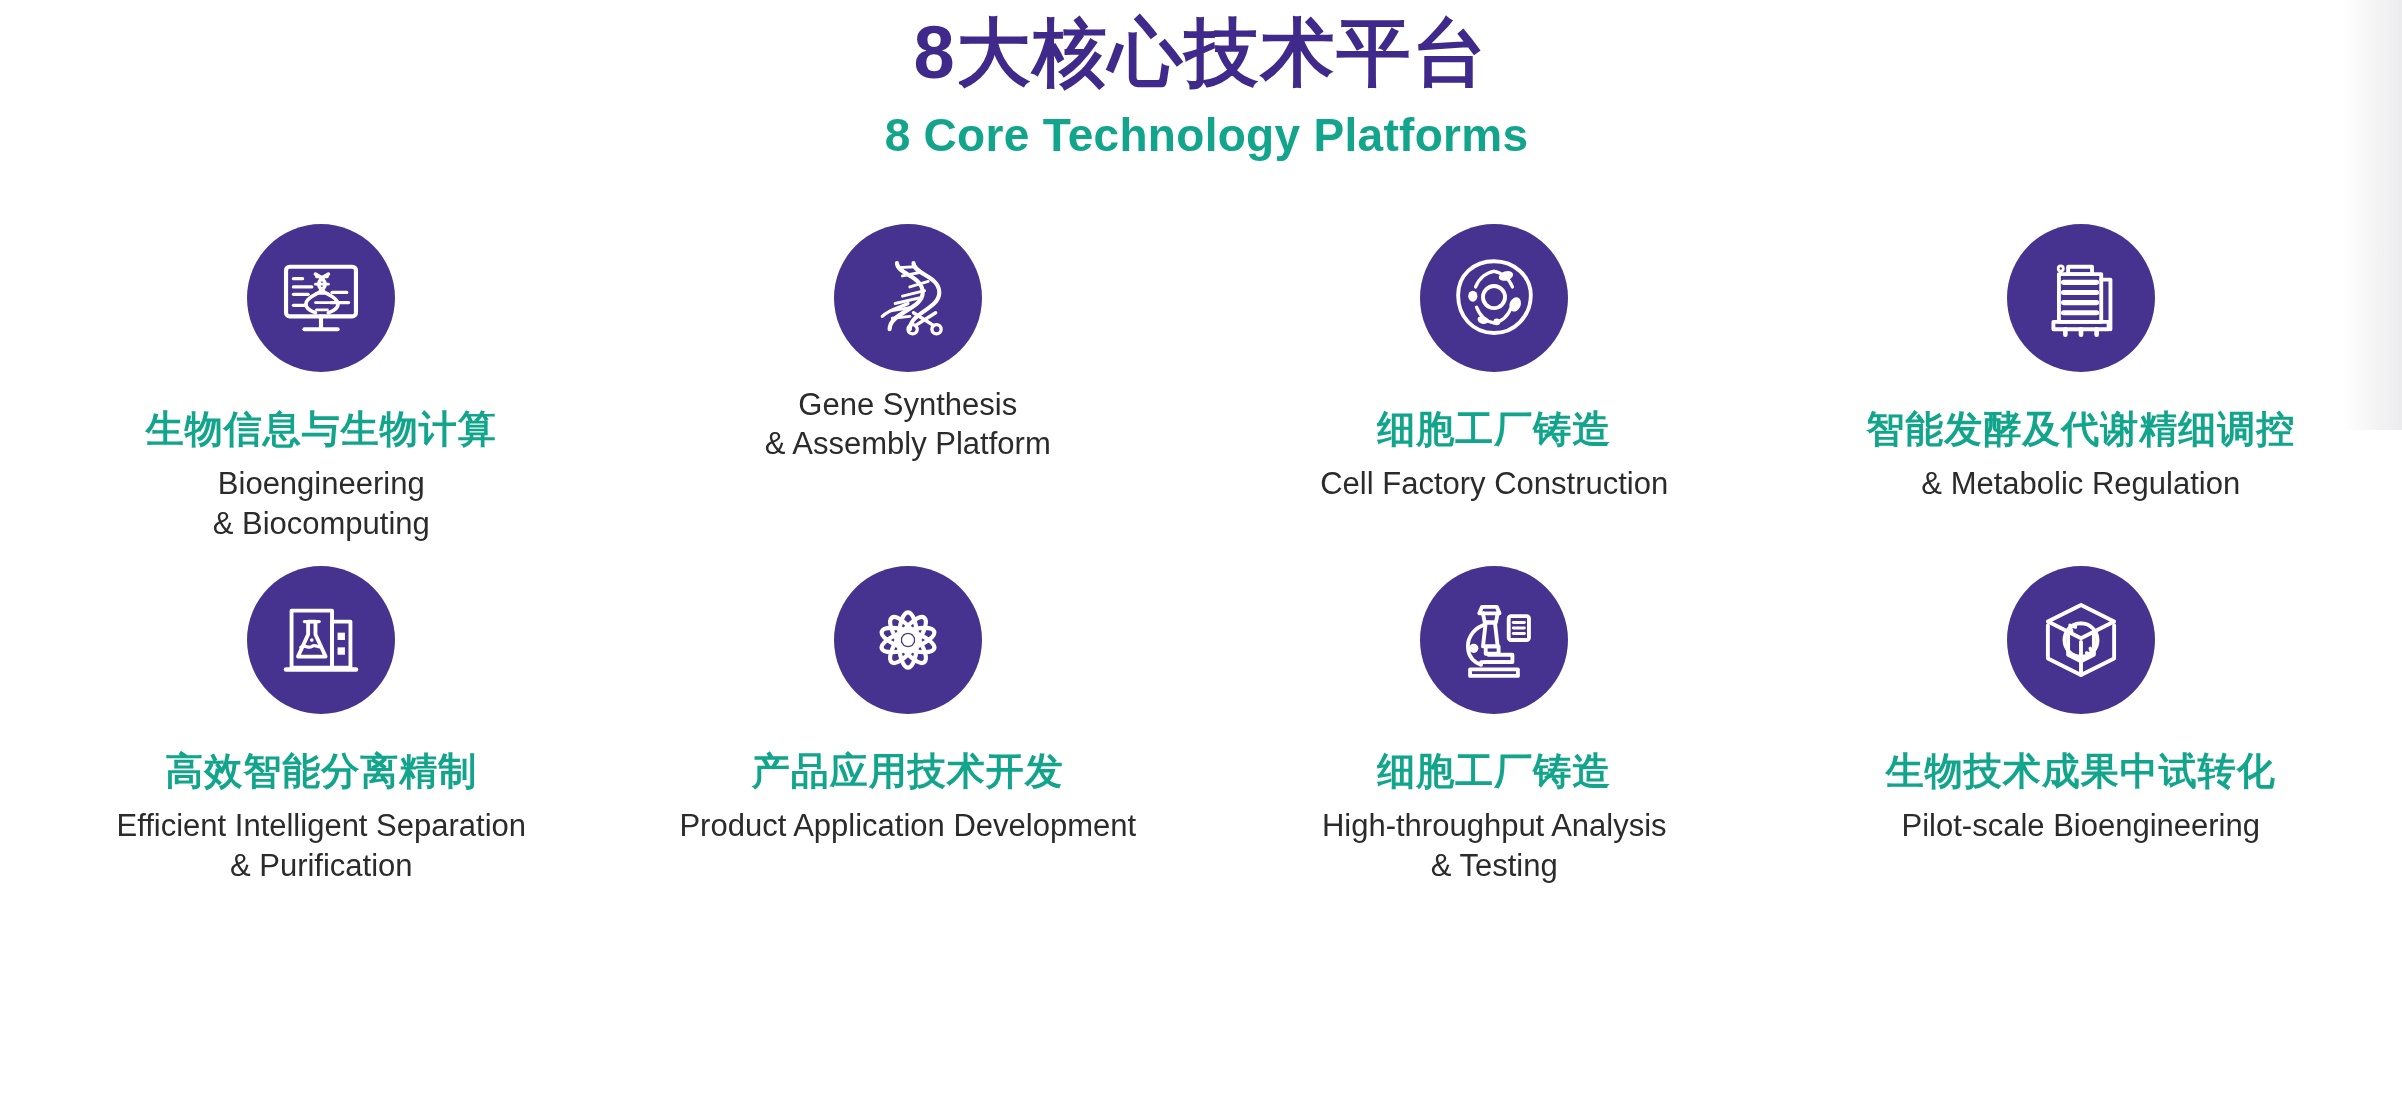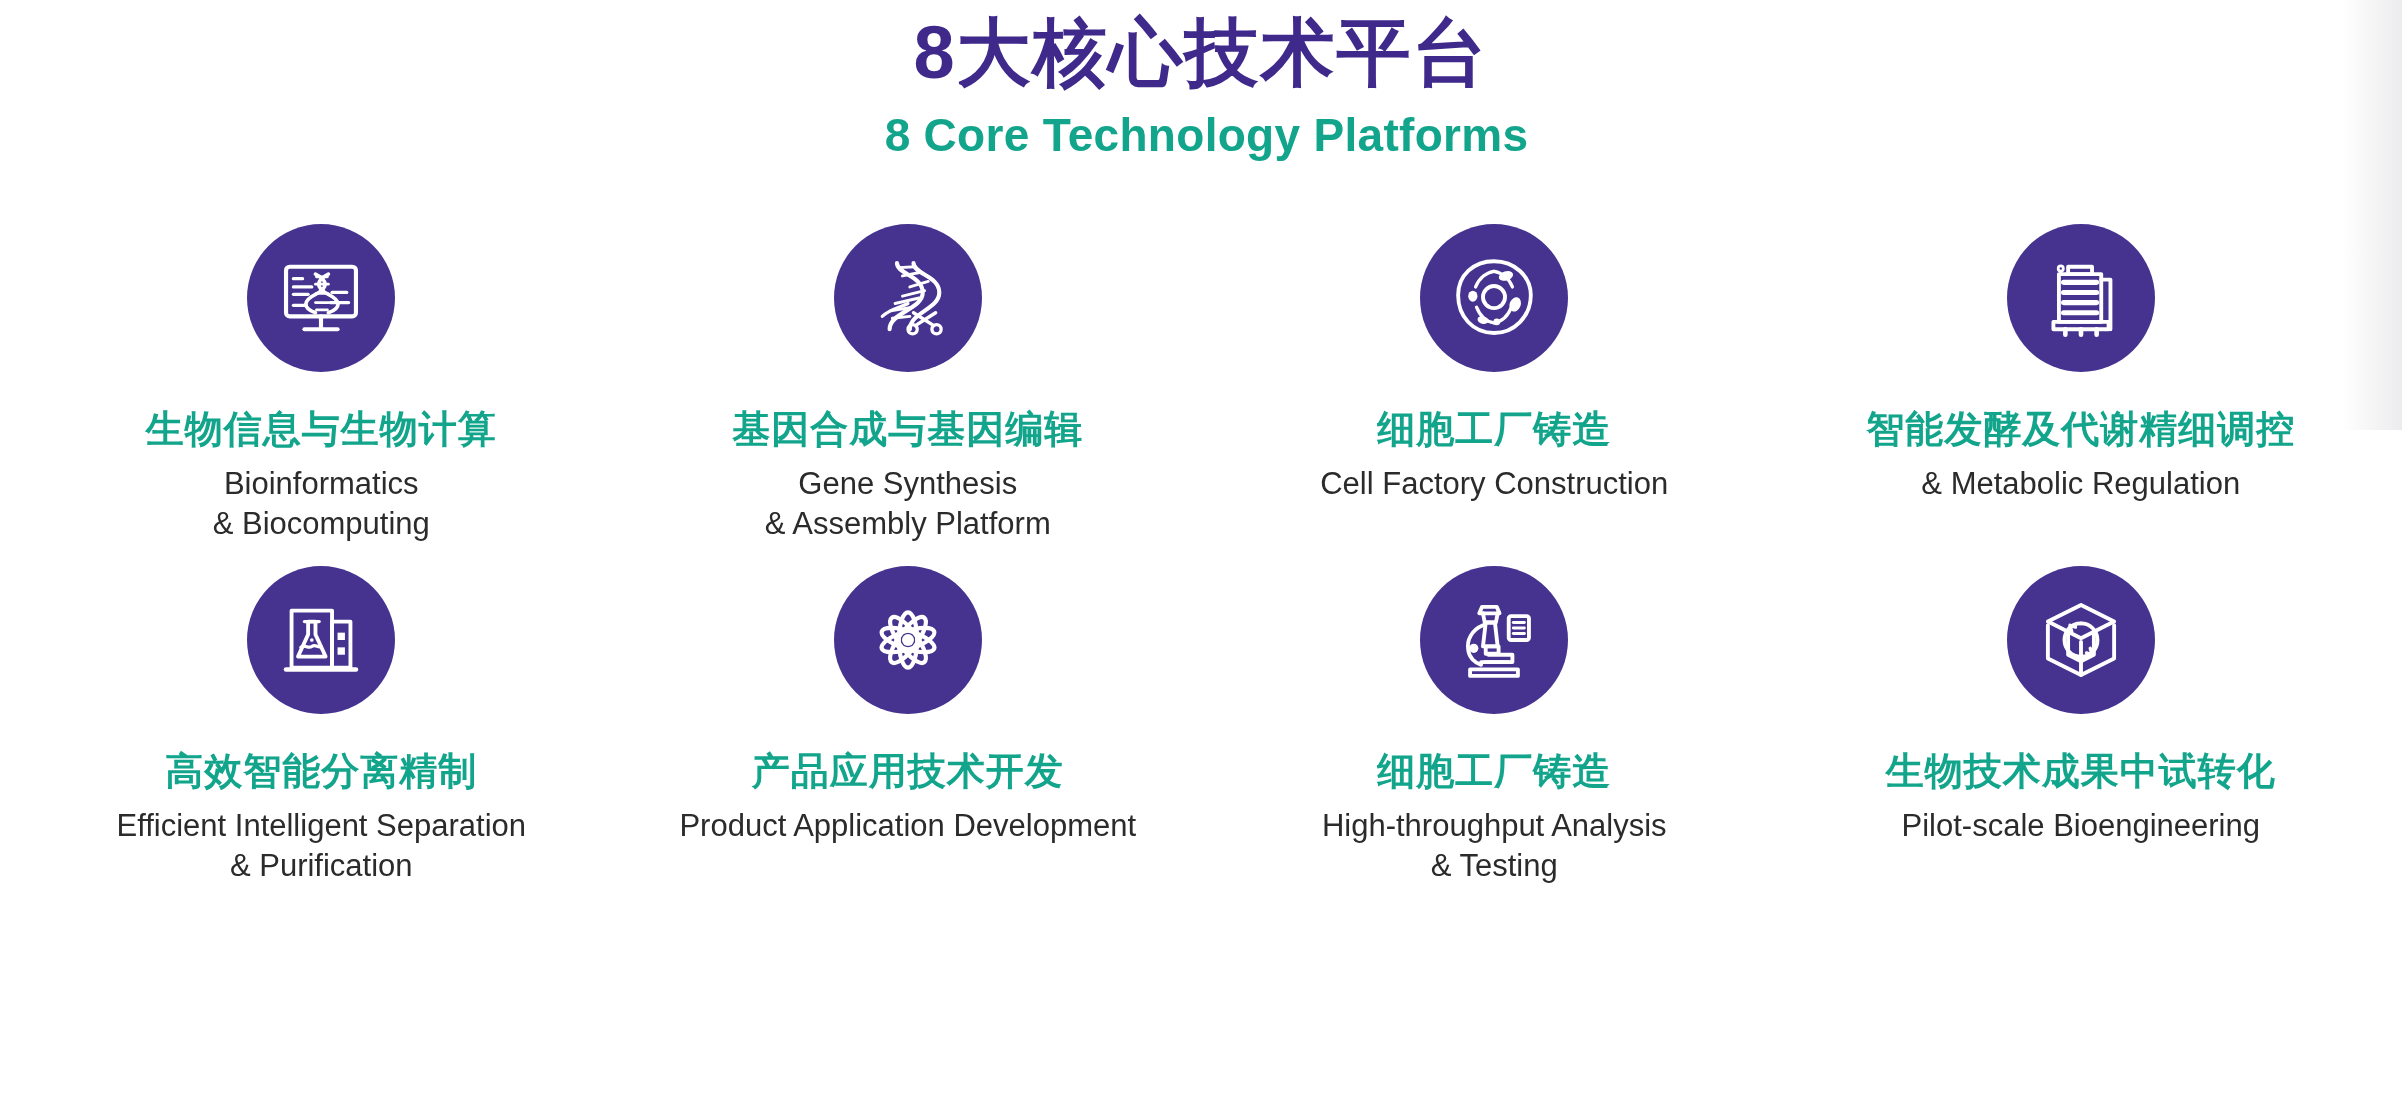--- a/index.html
+++ b/index.html
@@ -137,21 +137,21 @@
           <path d="M58 24 C44 31 44 39 58 46 C72 53 72 61 58 66" stroke-width="4"></path>
           <line x1="45" y1="27" x2="57" y2="27" stroke-width="3"></line>
           <line x1="44" y1="35" x2="58" y2="35" stroke-width="3"></line>
           <line x1="45" y1="45" x2="57" y2="45" stroke-width="3"></line>
           <line x1="44" y1="55" x2="58" y2="55" stroke-width="3"></line>
           <line x1="45" y1="63" x2="57" y2="63" stroke-width="3"></line>
         </svg>
       </div>
       <div class="label-cn">生物信息与生物计算</div>
       <div class="label-en">
-        <span class="ln">Bioinformatics</span>
+        <span class="ln">Bioengineering</span>
         <span class="ln">&amp; Biocomputing</span>
       </div>
     </div>
 
     <div class="card">
       <div class="icon-circle">
         <svg viewBox="0 0 100 100" fill="none" stroke="#ffffff" stroke-width="4.5" stroke-linecap="round" stroke-linejoin="round">
           <path d="M30 84 C30 66 66 62 66 44 C66 26 38 24 38 12"></path>
           <path d="M52 84 C52 66 84 62 84 44 C84 26 56 24 56 12"></path>
           <path d="M22 70 C30 62 42 60 50 56" stroke-width="3.4"></path>
@@ -161,21 +161,20 @@
           <line x1="44" y1="48" x2="68" y2="42" stroke-width="3.2"></line>
           <line x1="52" y1="38" x2="72" y2="32" stroke-width="3.2"></line>
           <line x1="44" y1="26" x2="64" y2="22" stroke-width="3.2"></line>
           <line x1="40" y1="17" x2="58" y2="16" stroke-width="3.2"></line>
           <line x1="56" y1="66" x2="78" y2="80" stroke-width="3.8"></line>
           <line x1="80" y1="66" x2="58" y2="80" stroke-width="3.8"></line>
           <circle cx="55" cy="84" r="5" stroke-width="3.6"></circle>
           <circle cx="81" cy="84" r="5" stroke-width="3.6"></circle>
         </svg>
       </div>
-      <div class="label-cn">基因合成与基因编辑</div>
       <div class="label-en">
         <span class="ln">Gene Synthesis</span>
         <span class="ln">&amp; Assembly Platform</span>
       </div>
     </div>
 
     <div class="card">
       <div class="icon-circle">
         <svg viewBox="0 0 100 100" fill="none" stroke="#ffffff" stroke-width="4.2" stroke-linecap="round" stroke-linejoin="round">
           <path d="M50 10 C72 10 90 26 90 47 C90 70 72 88 50 88 C27 88 11 70 11 47 C11 25 28 10 50 10 Z"></path>

